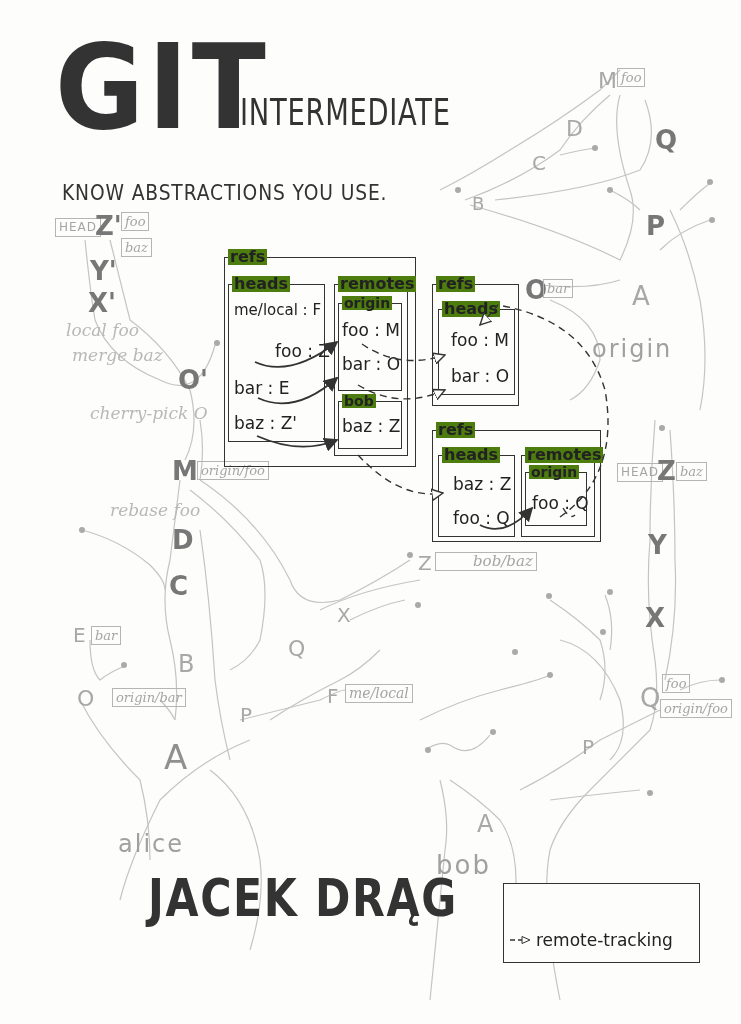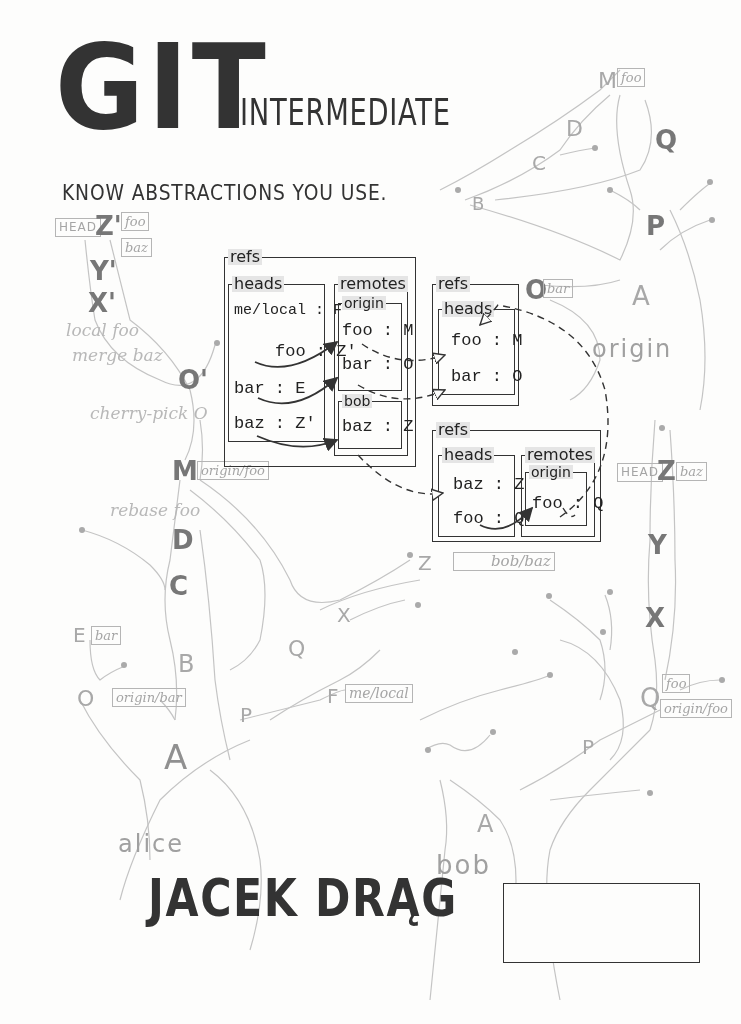--- a/index.html
+++ b/index.html
@@ -35,26 +35,26 @@
     .ref-tag {
       border: 1px solid #b5b5b5; color: #a5a5a5; font-size: 13px;
       padding: 0 3px; line-height: 17px; white-space: nowrap;
       font-family: "DejaVu Serif", serif; font-style: italic;
     }
     .ref-tag.caps { font-style: normal; font-family: "DejaVu Sans", sans-serif; font-size: 12px; letter-spacing: 1px; }
     .repo-name { color: #a0a0a0; font-size: 24px; font-family: "DejaVu Sans", sans-serif; letter-spacing: 2px; }
     .note { color: #b8b8b8; font-size: 17px; font-family: "DejaVu Serif", serif; font-style: italic; white-space: nowrap; }
     .box { border: 1.8px solid #333; }
     .blabel {
-      font-size: 16px; font-weight: normal; color: #222; background: #e5e5e5;
+      font-size: 16px; font-weight: bold; color: #222; background: #4d7c0f;
       padding: 0 2px; line-height: 1; position: absolute; left: 3px; top: -9px;
       white-space: nowrap;
     }
     .blabel.sm { font-size: 14px; top: -8px; }
-    .entry { font-size: 17px; color: #222; white-space: nowrap; line-height: 1; font-family: Liberation Mono, monospace; }
+    .entry { font-size: 17px; color: #222; white-space: nowrap; line-height: 1; }
     .legend { border: 1.5px solid #333; background: #fdfdfc; }
     .legend-row { font-size: 17px; color: #222; display: flex; align-items: center; gap: 4px; white-space: nowrap; }
   </style>
 </head>
 <body>
 
 <svg class="bg" width="741" height="1024">
   <g fill="none" stroke="#c4c4c4" stroke-width="1.2">
 
     <path d="M440 190 Q470 175 510 150 Q560 120 600 90 Q615 75 620 70"></path>
@@ -158,21 +158,21 @@
 <div class="abs commit bold" style="left:169px;top:573px;">C</div>
 <div class="abs commit light" style="left:73px;top:625px;font-size:20px;">E</div>
 <div class="abs ref-tag" style="left:91px;top:626px;">bar</div>
 <div class="abs commit light" style="left:178px;top:652px;font-size:24px;">B</div>
 <div class="abs commit light" style="left:77px;top:688px;font-size:22px;">O</div>
 <div class="abs ref-tag" style="left:112px;top:688px;">origin/bar</div>
 <div class="abs commit light" style="left:164px;top:740px;font-size:34px;color:#909090;">A</div>
 <div class="abs commit light" style="left:288px;top:638px;font-size:22px;">Q</div>
 <div class="abs commit light" style="left:337px;top:605px;font-size:20px;">X</div>
 <div class="abs commit light" style="left:418px;top:553px;font-size:20px;">Z</div>
-<div class="abs ref-tag" style="left:453px;top:552px;font-size:15px;padding-left:37px;">bob/baz</div>
+<div class="abs ref-tag" style="left:435px;top:552px;font-size:15px;padding-left:37px;">bob/baz</div>
 <div class="abs commit light" style="left:327px;top:686px;font-size:20px;">F</div>
 <div class="abs ref-tag" style="left:345px;top:684px;font-size:14px;">me/local</div>
 <div class="abs commit light" style="left:240px;top:705px;font-size:20px;">P</div>
 <div class="abs repo-name" style="left:118px;top:830px;">alice</div>
 
 <div class="abs ref-tag caps" style="left:617px;top:463px;">HEAD</div>
 <div class="abs commit bold" style="left:657px;top:458px;">Z</div>
 <div class="abs ref-tag" style="left:676px;top:462px;">baz</div>
 <div class="abs commit bold" style="left:648px;top:532px;">Y</div>
 <div class="abs commit bold" style="left:645px;top:605px;">X</div>
@@ -254,13 +254,21 @@
     <path d="M358 385 Q400 410 445 390" marker-end="url(#hollow)"></path>
     <path d="M358 455 Q400 500 443 493" marker-end="url(#hollow)"></path>
     <path d="M560 517 Q620 475 605 390 Q585 320 498 305 Q490 315 480 325" marker-end="url(#hollow)"></path>
     <path d="M563 508 Q570 520 575 515"></path>
   </g>
 </svg>
 
 <div class="abs author">JACEK DRĄG</div>
 
 <div class="abs legend" style="left:503px;top:883px;width:195px;height:78px;">
+  <div class="abs legend-row" style="left:6px;top:46px;">
+    <svg width="22" height="10">
+        <line x1="0" y1="5" x2="5" y2="5" stroke="#333" stroke-width="1.5"></line>
+        <line x1="8" y1="5" x2="12" y2="5" stroke="#333" stroke-width="1.5"></line>
+        <path d="M12,1.5 L20,5 L12,8.5 z" fill="#fdfdfc" stroke="#333" stroke-width="1"></path>
+      </svg>
+    <span>remote-tracking</span>
+  </div>
 </div>
 
 </body></html>

